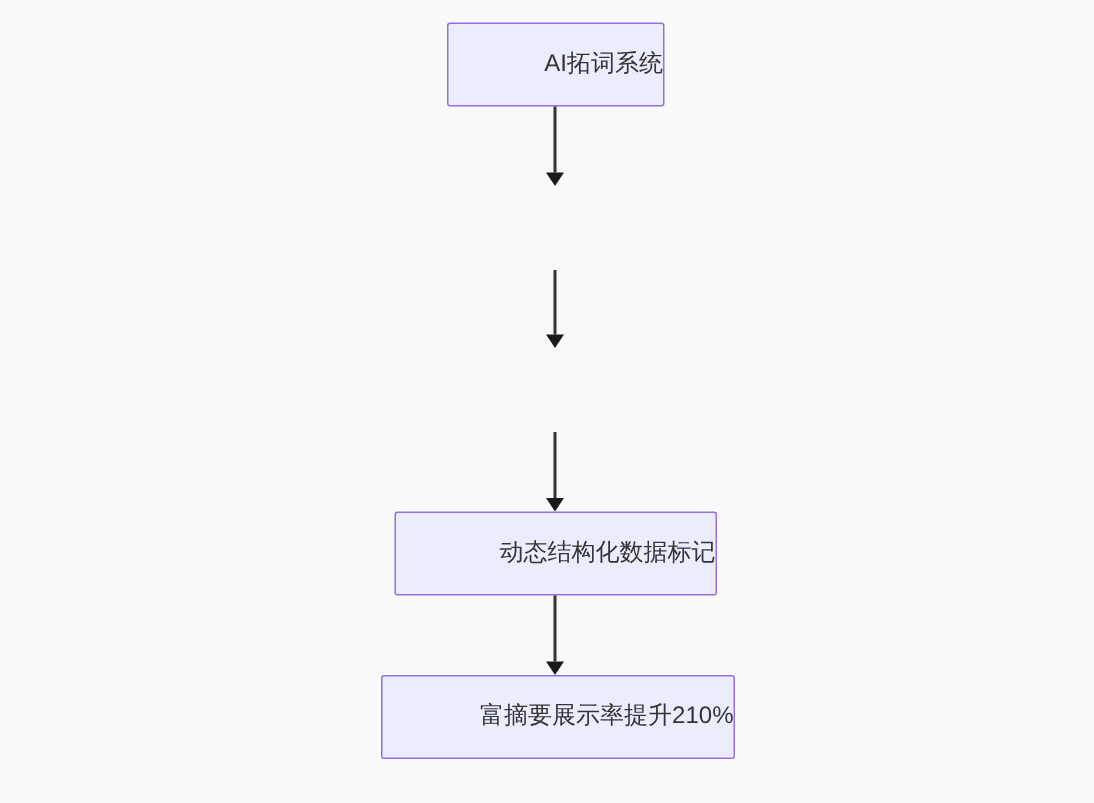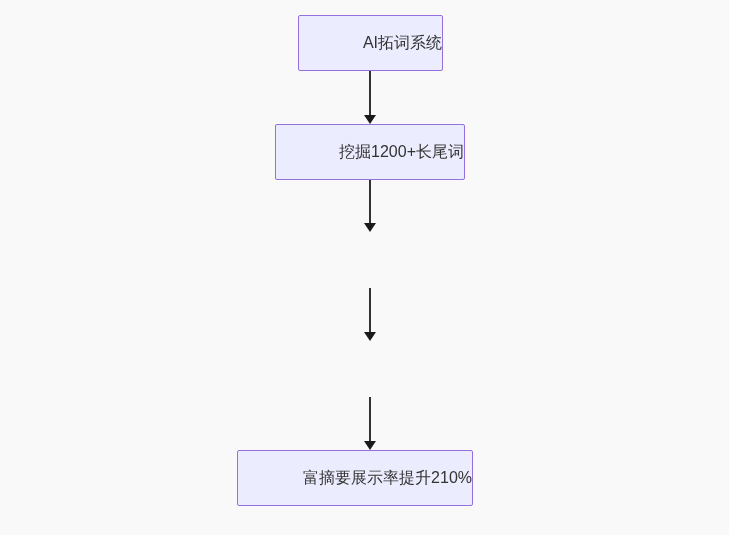--- a/index.html
+++ b/index.html
@@ -31,21 +31,21 @@
     justify-content: flex-end;
     color: #333333;
     font-size: 16px;
     line-height: 1;
     white-space: nowrap;
   }
   .node-1 { left: 298px; top: 15px;  width: 145px; height: 56px; }
   .node-2 { left: 275px; top: 124px; width: 190px; height: 56px; }
   .node-3 { left: 260px; top: 232px; width: 225px; height: 56px; }
   .node-4 { left: 263px; top: 341px; width: 215px; height: 56px; }
-  .node-5 { left: 237px; top: 450px; width: 236px; height: 56px; }
+  .node-5 { left: 254px; top: 450px; width: 236px; height: 56px; }
   .edge {
     position: absolute;
     left: 364px;           
     width: 12px;
     display: flex;
     flex-direction: column;
     align-items: center;
   }
   .edge-1 { top: 71px;  height: 53px; }
   .edge-2 { top: 180px; height: 52px; }
@@ -72,35 +72,35 @@
 
   <div class="node node-1">
     <span>AI拓词系统</span>
   </div>
 
   <div class="edge edge-1">
     <div class="line"></div>
     <div class="head"></div>
   </div>
 
-  <div class="node node-2">
-    <span>挖掘1200+长尾词</span>
-  </div>
 
   <div class="edge edge-2">
     <div class="line"></div>
     <div class="head"></div>
   </div>
 
 
   <div class="edge edge-3">
     <div class="line"></div>
     <div class="head"></div>
   </div>
 
+  <div class="node node-4">
+    <span>动态结构化数据标记</span>
+  </div>
 
   <div class="edge edge-4">
     <div class="line"></div>
     <div class="head"></div>
   </div>
 
   <div class="node node-5">
     <span>富摘要展示率提升210%</span>
   </div>
 

